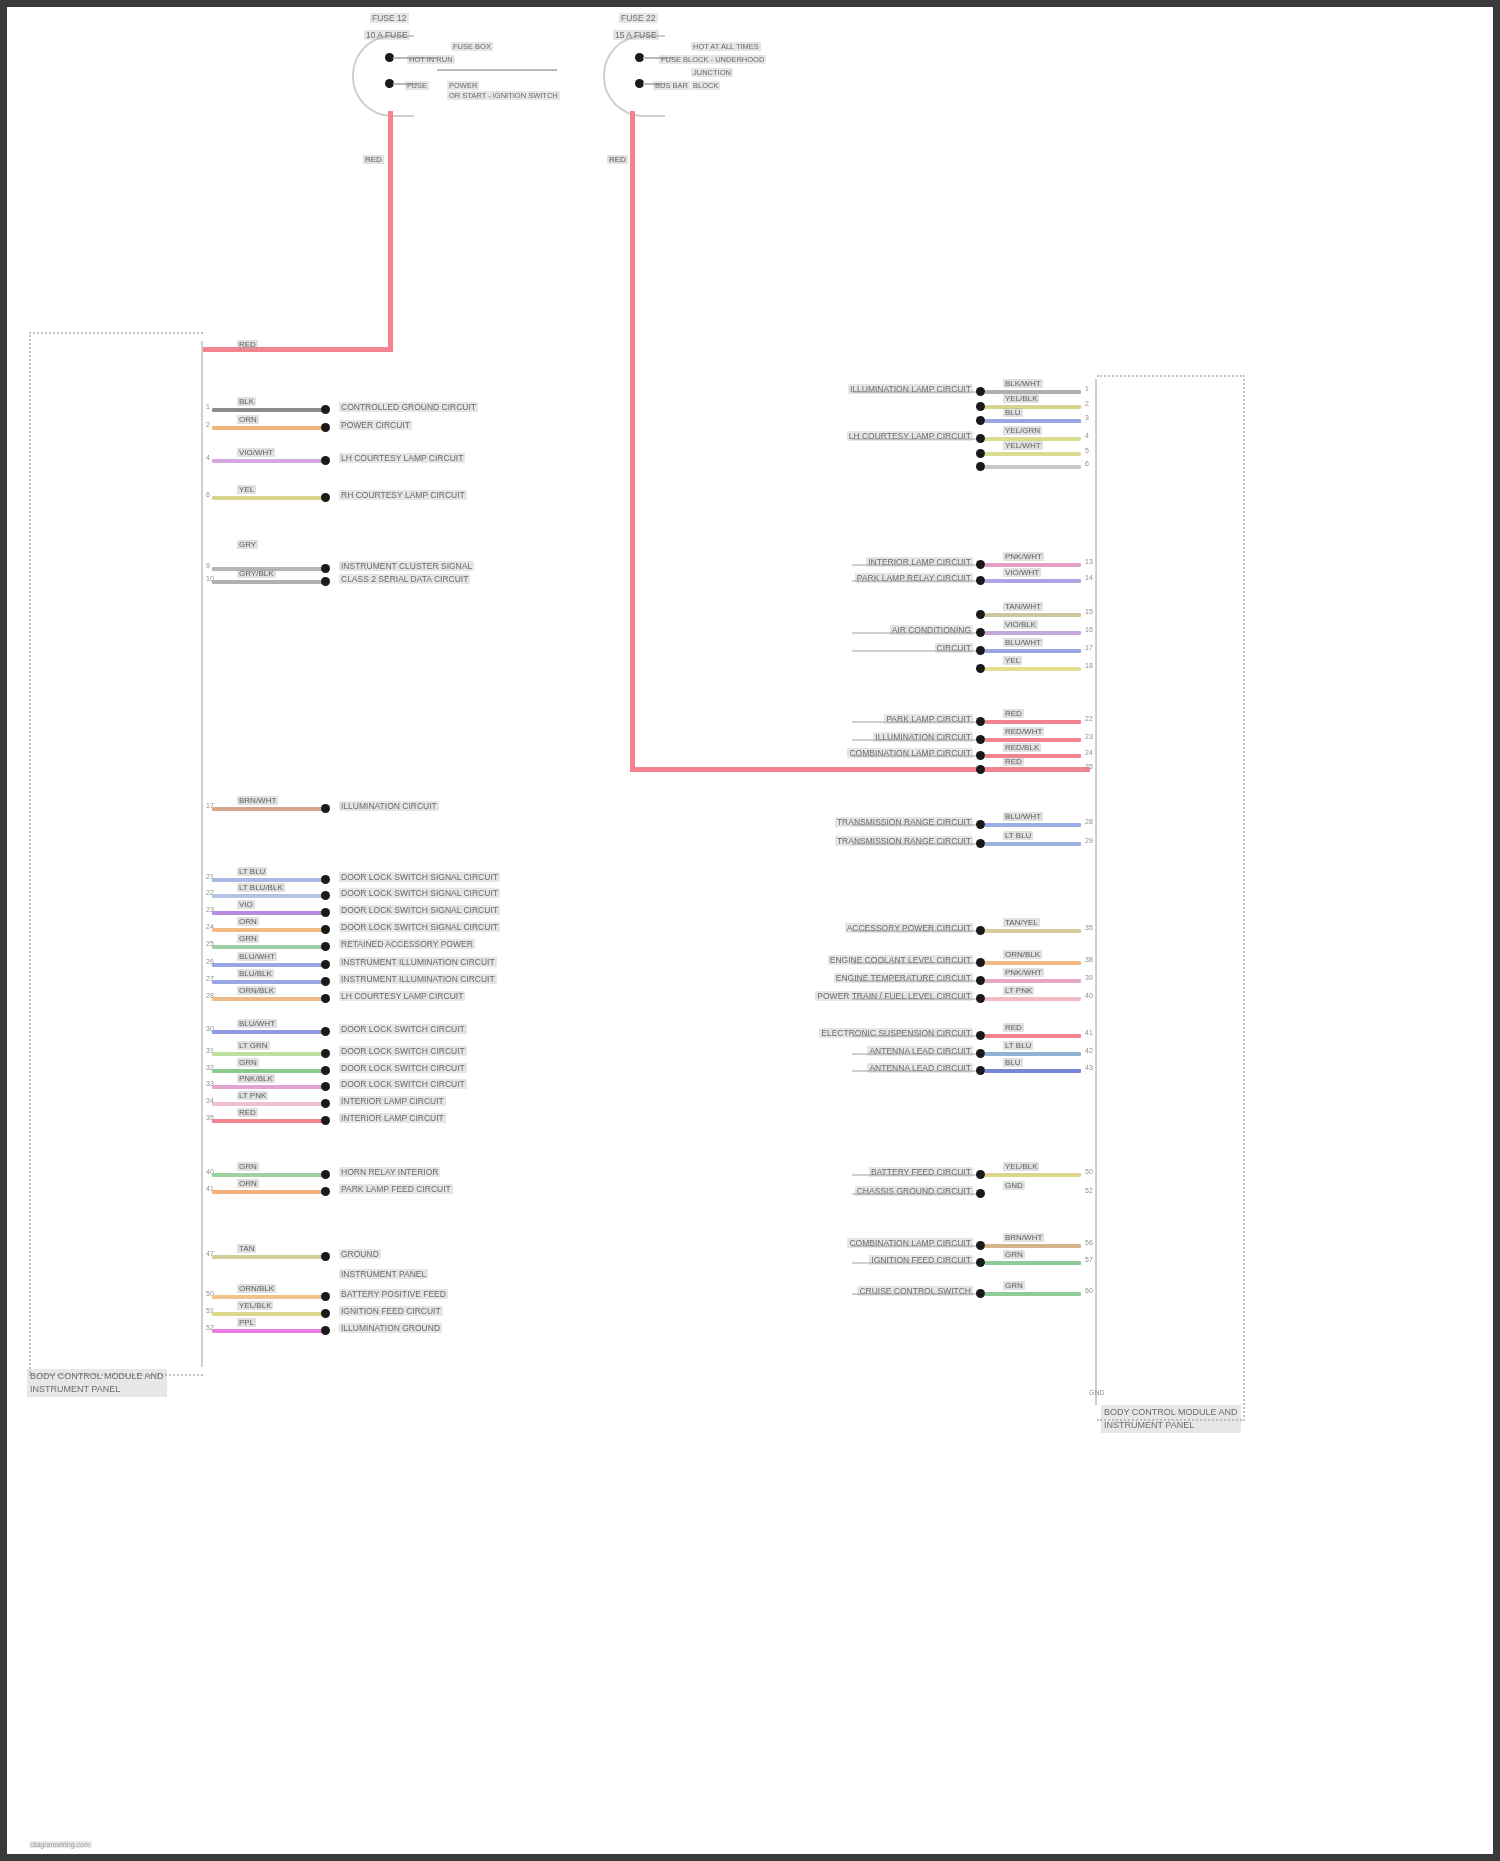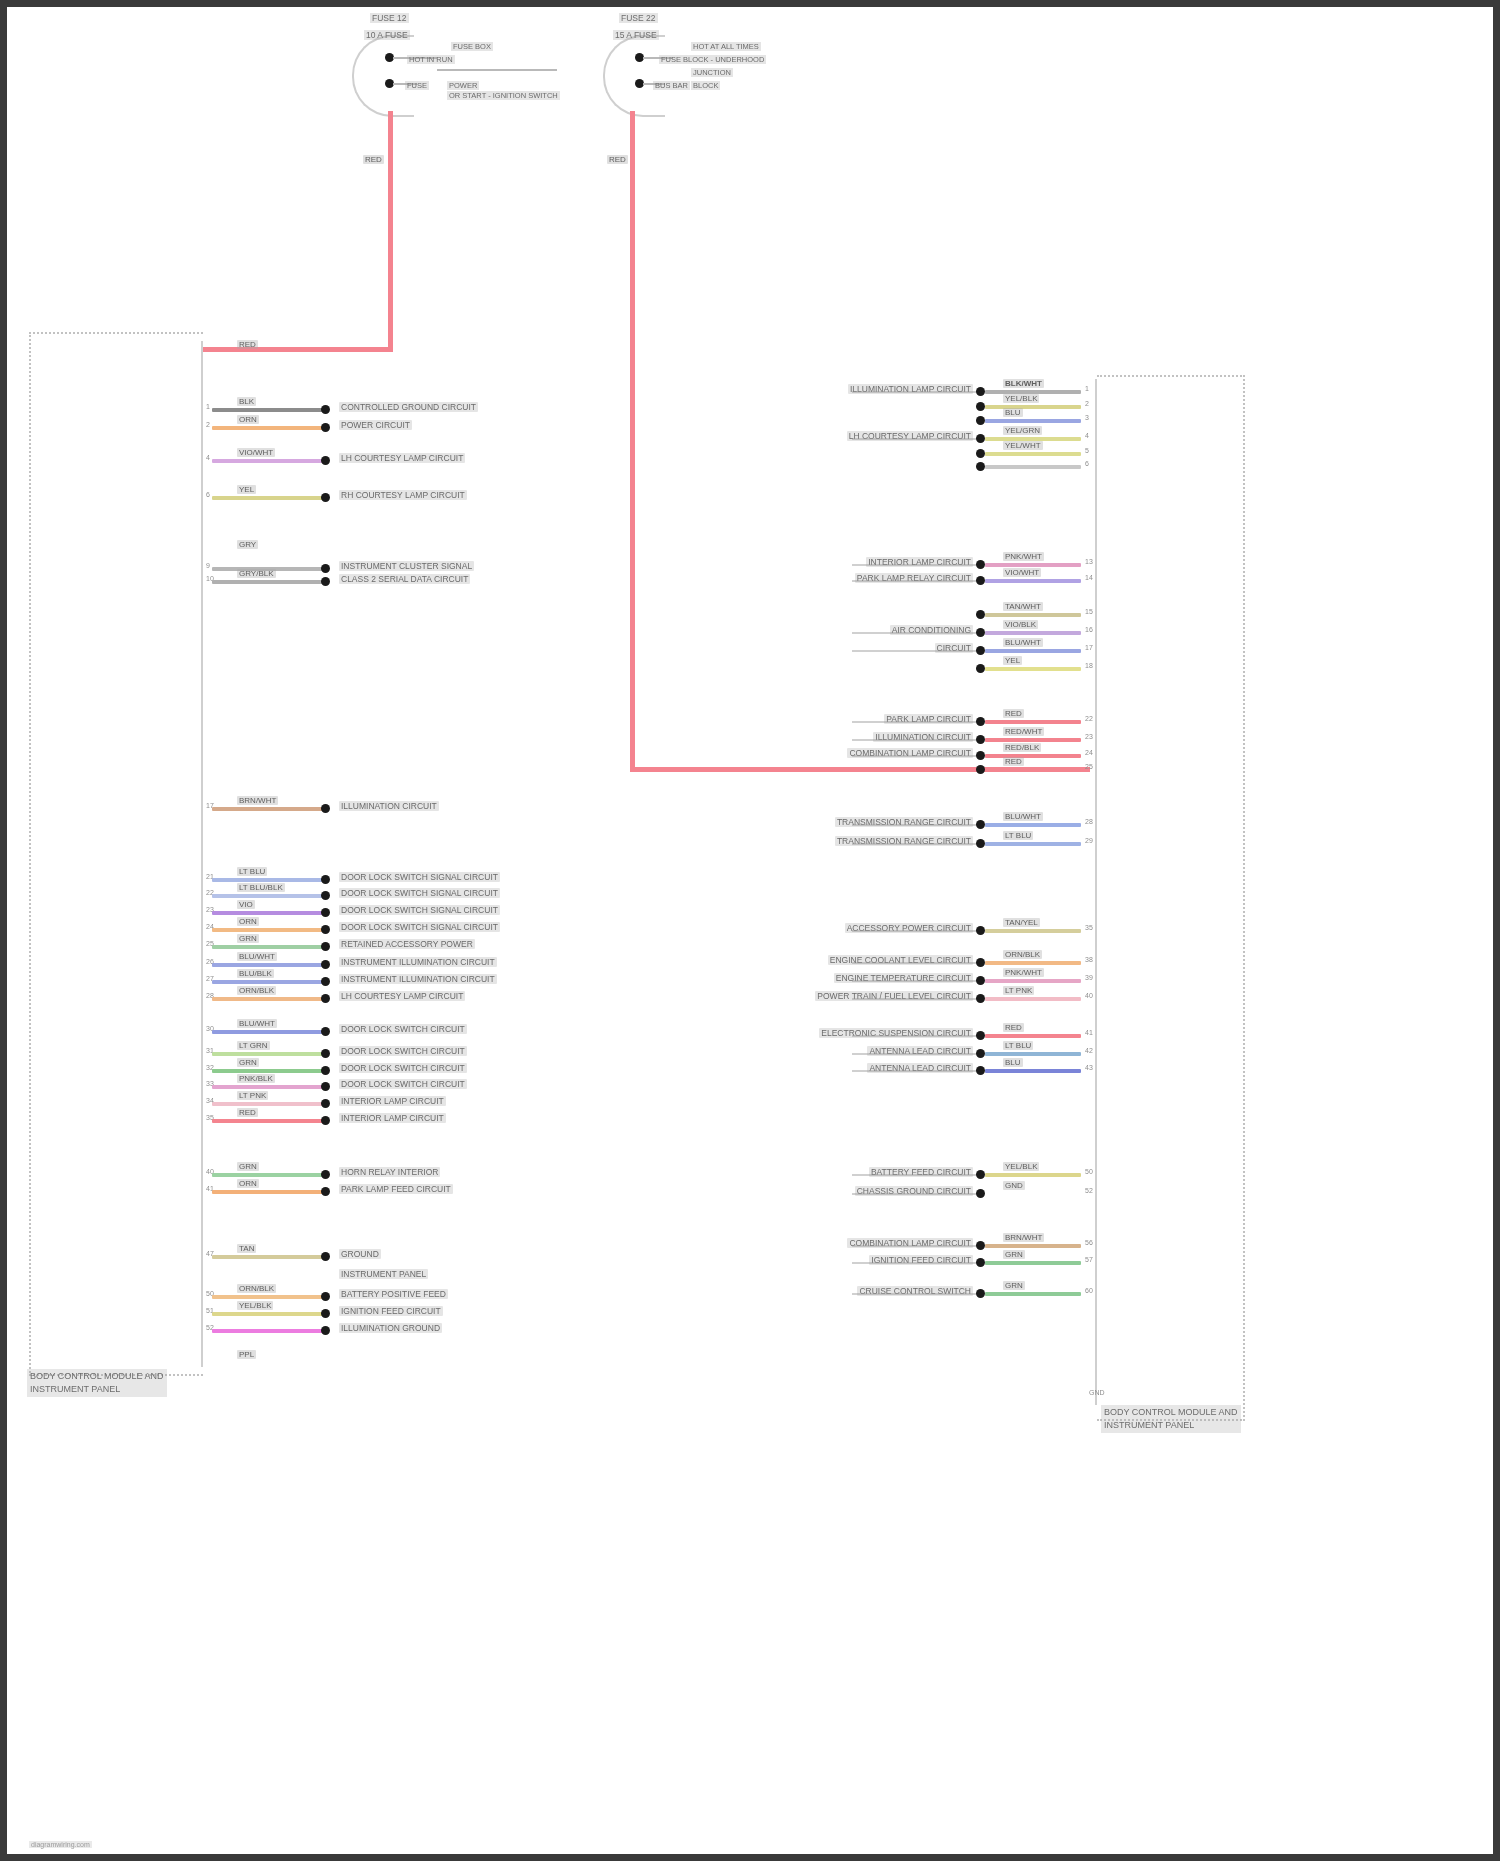--- a/index.html
+++ b/index.html
@@ -218,38 +218,38 @@
         <div class="wcode" style="left: 230px; top: 1277px;">ORN/BLK</div>
         <div class="dot" style="left: 314px; top: 1285px;"></div>
         <div class="desc" style="left: 332px; top: 1282px;">BATTERY POSITIVE FEED</div>
         <div class="pin" style="left: 199px; top: 1300px;">51</div>
         <div class="wire" style="left: 205px; top: 1305px; width: 112px; background: rgb(221, 215, 140);"></div>
         <div class="wcode" style="left: 230px; top: 1294px;">YEL/BLK</div>
         <div class="dot" style="left: 314px; top: 1302px;"></div>
         <div class="desc" style="left: 332px; top: 1299px;">IGNITION FEED CIRCUIT</div>
         <div class="pin" style="left: 199px; top: 1317px;">52</div>
         <div class="wire" style="left: 205px; top: 1322px; width: 112px; background: rgb(236, 124, 224);"></div>
-        <div class="wcode" style="left: 230px; top: 1311px; margin-top: 32px;">PPL</div>
+        <div class="wcode" style="left: 230px; top: 1311px;">PPL</div>
         <div class="dot" style="left: 314px; top: 1319px;"></div>
         <div class="desc" style="left: 332px; top: 1316px;">ILLUMINATION GROUND</div>
       </div>
 
     <div class="wcode" style="left:230px;top:333px;">RED</div>
     <div class="desc" style="left:332px;top:1262px;">INSTRUMENT PANEL</div>
 
     <div class="conn-box" style="left:1090px;top:368px;width:146px;height:1042px;border-left:none;"></div>
     <div class="rail" style="left:1074px;top:372px;height:1026px;border-left:none;border-right:2px solid #cfcfcf;"></div>
     <div class="caption" style="left:1094px;top:1398px;">BODY CONTROL MODULE AND
 INSTRUMENT PANEL</div>
     <div class="pin" style="left:1082px;top:1382px;">GND</div>
 
     <div id="right-rows">
         <div class="pin" style="left: 1078px; top: 378px;">1</div>
         <div class="wire" style="left: 978px; top: 383px; width: 96px; background: rgb(176, 176, 176);"></div>
-        <div class="wcode" style="left: 996px; top: 372px; font-weight: bold;">BLK/WHT</div>
+        <div class="wcode" style="left: 996px; top: 372px;">BLK/WHT</div>
         <div class="dot" style="left: 969px; top: 380px;"></div>
         <div class="desc" style="top: 377px; left: auto; right: 520px;">ILLUMINATION LAMP CIRCUIT</div>
         <div class="leader" style="top: 384px; left: 845px; width: 124px; background: rgba(150, 150, 150, 0.45);"></div>
         <div class="pin" style="left: 1078px; top: 393px;">2</div>
         <div class="wire" style="left: 978px; top: 398px; width: 96px; background: rgb(217, 213, 141);"></div>
         <div class="wcode" style="left: 996px; top: 387px;">YEL/BLK</div>
         <div class="dot" style="left: 969px; top: 395px;"></div>
         <div class="pin" style="left: 1078px; top: 407px;">3</div>
         <div class="wire" style="left: 978px; top: 412px; width: 96px; background: rgb(154, 166, 226);"></div>
         <div class="wcode" style="left: 996px; top: 401px;">BLU</div>

